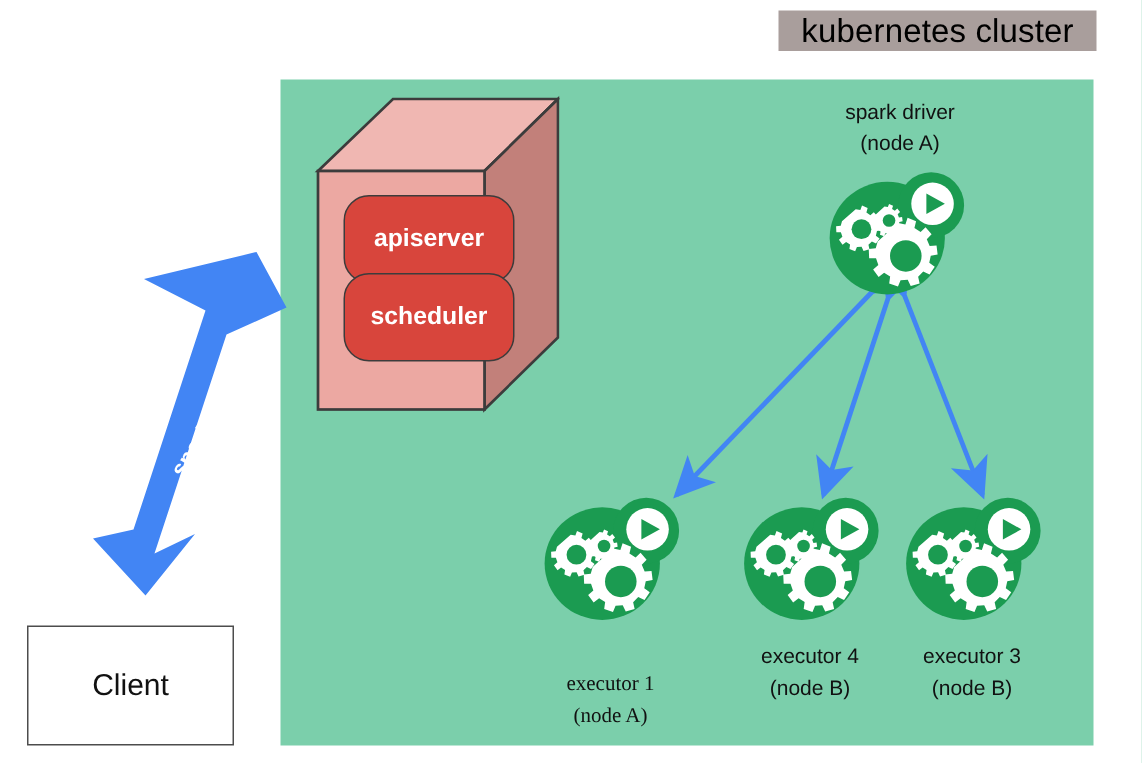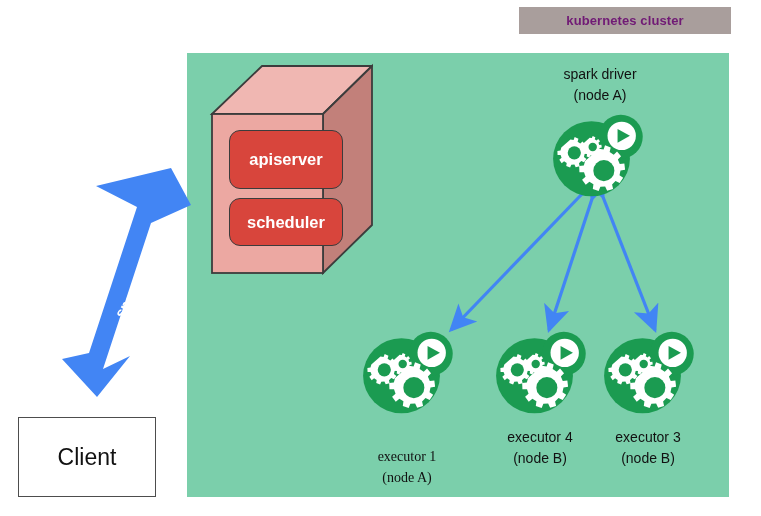--- a/index.html
+++ b/index.html
@@ -27,23 +27,23 @@
     left: 519px;
     top: 7px;
     width: 212px;
     height: 27px;
     background: #a99e9c;
     display: flex;
     align-items: center;
     justify-content: center;
   }
   #cluster-badge .label {
-    color: #701a75;
-    font-size: 13px;
-    font-weight: bold;
+    color: #000000;
+    font-size: 22px;
+    font-weight: normal;
     letter-spacing: 0.1px;
     white-space: nowrap;
   }
 
   
   #cluster-panel {
     left: 187px;
     top: 53px;
     width: 542px;
     height: 444px;
@@ -57,50 +57,50 @@
     width: 138px;
     height: 80px;
     background: #ffffff;
     border: 1px solid #4d4d4d;
     display: flex;
     align-items: center;
     justify-content: center;
     box-sizing: border-box;
   }
   #client-box .label {
-    font-size: 23px;
+    font-size: 20px;
     color: #111111;
   }
 
   
   #cube {
     left: 205px;
     top: 62px;
     width: 168px;
     height: 215px;
   }
   #cube svg { display: block; }
   .cube-chip {
     position: absolute;
     background: #d8453c;
     border: 1.4px solid #3c3c3c;
-    border-radius: 11px;
+    border-radius: 17px;
     display: flex;
     align-items: center;
     justify-content: center;
     box-sizing: border-box;
   }
   .cube-chip .label {
     color: #ffffff;
     font-size: 16.5px;
     font-weight: bold;
     white-space: nowrap;
   }
   #chip-apiserver { left: 24px; top: 68px;  width: 114px; height: 59px; }
-  #chip-scheduler { left: 24px; top: 136px; width: 114px; height: 48px; }
+  #chip-scheduler { left: 24px; top: 120px; width: 114px; height: 59px; }
 
   
   #spark-submit-arrow {
     left: 55px;
     top: 160px;
     width: 170px;
     height: 245px;
   }
   #spark-submit-arrow .arrow-label {
     position: absolute;

